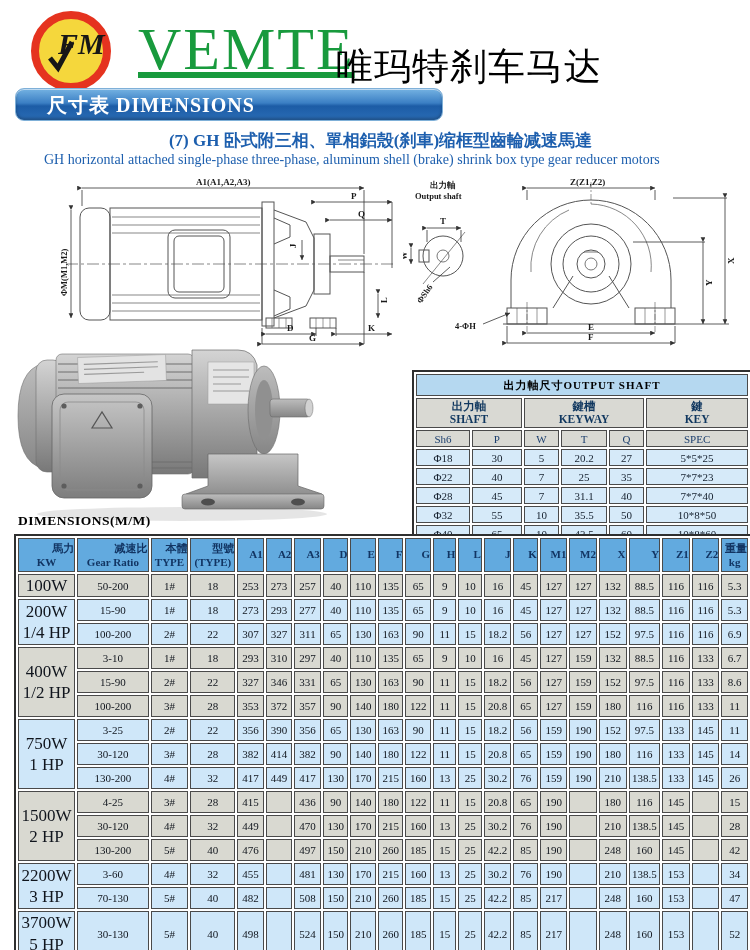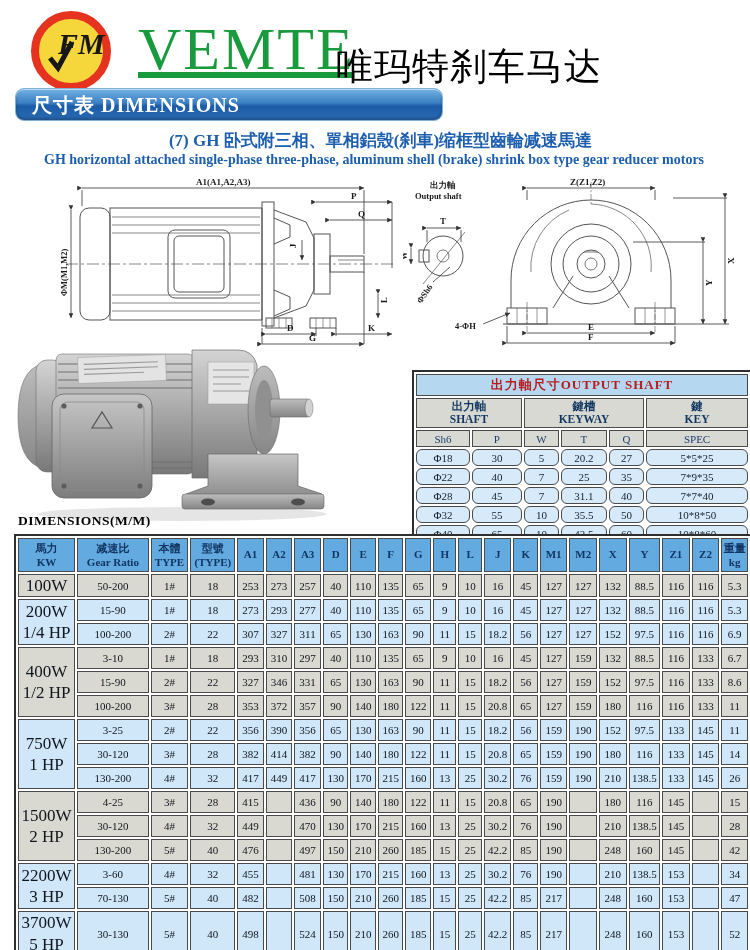--- a/index.html
+++ b/index.html
@@ -12,44 +12,44 @@
         font-family:"Liberation Serif",serif;}
   
   .brand{position:absolute;left:138px;top:16px;font-size:60px;line-height:1.1;
          color:var(--green);letter-spacing:2px;text-decoration:underline;}
   .brand-cn{position:absolute;left:336px;top:42px;font-size:37px;color:#000;letter-spacing:1px;}
   .logo{position:absolute;left:28px;top:10px;}
   
   .banner{position:absolute;left:15px;top:88px;width:428px;height:33px;border-radius:9px;
           background:linear-gradient(#74b2e2 0%,#3b7fc4 45%,#1c5ca6 55%,#2a6cb5 100%);
           border:1px solid #7fb0d8;box-shadow:inset 0 1px 0 rgba(255,255,255,.55), inset 0 -2px 3px rgba(0,0,0,.25);
-          color:#fff;font-weight:bold;font-size:20px;line-height:32px;padding-left:16px;
+          color:#fff;font-weight:bold;font-size:20px;line-height:32px;padding-left:31px;
           box-sizing:border-box;letter-spacing:1px;}
   .sec-title{position:absolute;left:18px;top:129px;width:725px;color:var(--title-blue);
              font-weight:bold;font-size:17px;text-align:center;}
   .sec-sub{position:absolute;left:44px;top:152px;width:700px;color:var(--title-blue);
-           font-weight:bold;font-size:14px;}
+           font-weight:normal;font-size:14px;}
   
   .draw{position:absolute;}
   .dl{font-family:"Liberation Serif",serif;font-size:9px;font-weight:bold;fill:#1a1a1a;}
   .dls{font-family:"Liberation Serif",serif;font-size:8.5px;font-weight:bold;fill:#1a1a1a;}
   
   .tblwrap{position:absolute;border:2px solid #2f2f2f;background:#fff;}
   .tblwrap table{border-collapse:separate;border-spacing:2px;width:100%;table-layout:fixed;}
   .tblwrap td{border:1px solid #4a4a4a;text-align:center;overflow:hidden;white-space:nowrap;padding:0;}
   .dim td{font-size:11px;color:#10151d;height:20px;}
   .dim .hdr{background:var(--hblue);color:#123563;font-weight:bold;height:32px;}
-  .dim .hdr .l1{line-height:1.25;} .dim .hdr .l2{line-height:1.1;font-size:11px;}
+  .dim .hdr .l1{line-height:1.25;text-align:right;} .dim .hdr .l2{line-height:1.1;font-size:11px;}
   .rgray{background:var(--rowgray);} .rblue{background:var(--rowblue);}
   .power div{line-height:1.25;font-size:17px;}
-  .shaft .s-title{background:var(--stitle);color:#b91c1c;font-weight:bold;font-size:13px;height:20px;letter-spacing:1px;}
+  .shaft .s-title{background:var(--stitle);color:#000000;font-weight:bold;font-size:11px;height:20px;letter-spacing:1px;}
   .shaft .s-group{background:var(--sgray);color:#10375f;font-weight:bold;height:28px;}
   .shaft .s-group div{line-height:1.15;font-size:11.5px;}
   .shaft .s-sub{background:var(--sgray);color:#1c3f6e;font-size:11px;height:15px;}
-  .shaft .s-data{background:var(--srow);font-size:11px;color:#15202e;height:15px;border-radius:6px;}
+  .shaft .s-data{background:var(--srow);font-size:11px;color:#15202e;height:15px;}
   .dimlabel{position:absolute;left:18px;top:513px;font-weight:bold;font-size:13.5px;color:#000;letter-spacing:.5px;}
 </style>
 </head>
 <body>
 
 <div class="page">
 
   <svg class="logo" width="86" height="82" viewBox="0 0 86 82">
     <circle cx="43" cy="41" r="36" fill="#f5d73c" stroke="#e5331f" stroke-width="8"></circle>
     <text x="30" y="44" font-family="Liberation Serif, serif" font-size="30" font-style="italic" font-weight="bold" fill="#171717">FM</text>
@@ -261,21 +261,21 @@
             <td class="s-data">20.2</td>
             <td class="s-data">27</td>
             <td class="s-data">5*5*25</td>
           </tr>
           <tr>
             <td class="s-data">Φ22</td>
             <td class="s-data">40</td>
             <td class="s-data">7</td>
             <td class="s-data">25</td>
             <td class="s-data">35</td>
-            <td class="s-data">7*9*35</td>
+            <td class="s-data">7*7*23</td>
           </tr>
           <tr>
             <td class="s-data">Φ28</td>
             <td class="s-data">45</td>
             <td class="s-data">7</td>
             <td class="s-data">31.1</td>
             <td class="s-data">40</td>
             <td class="s-data">7*7*40</td>
           </tr>
           <tr>

